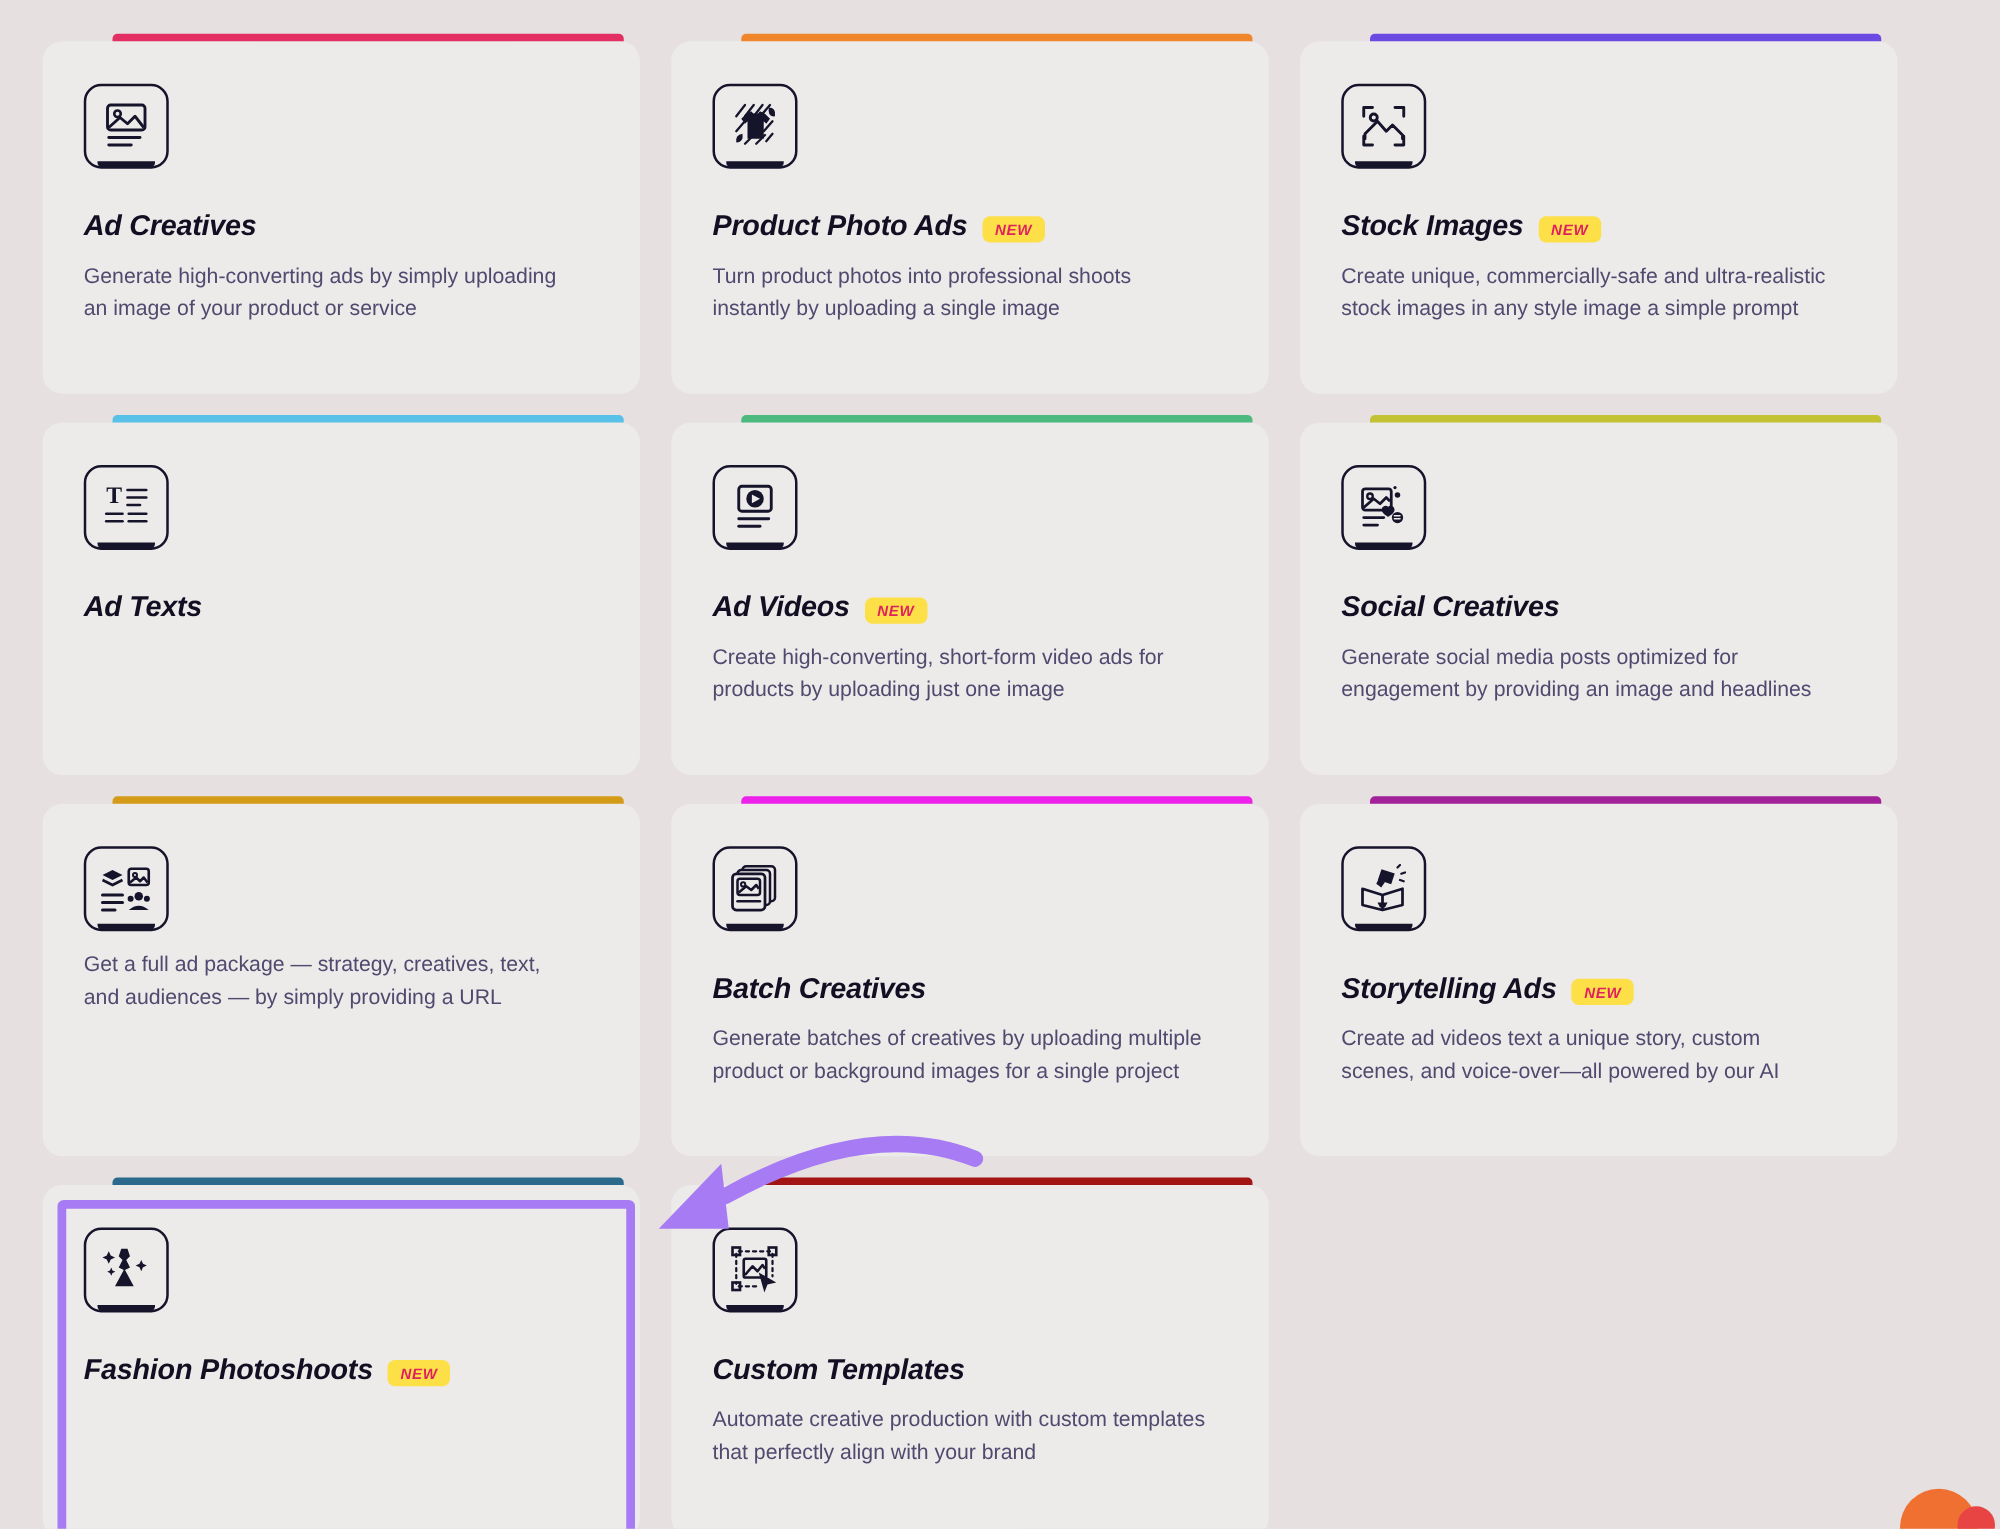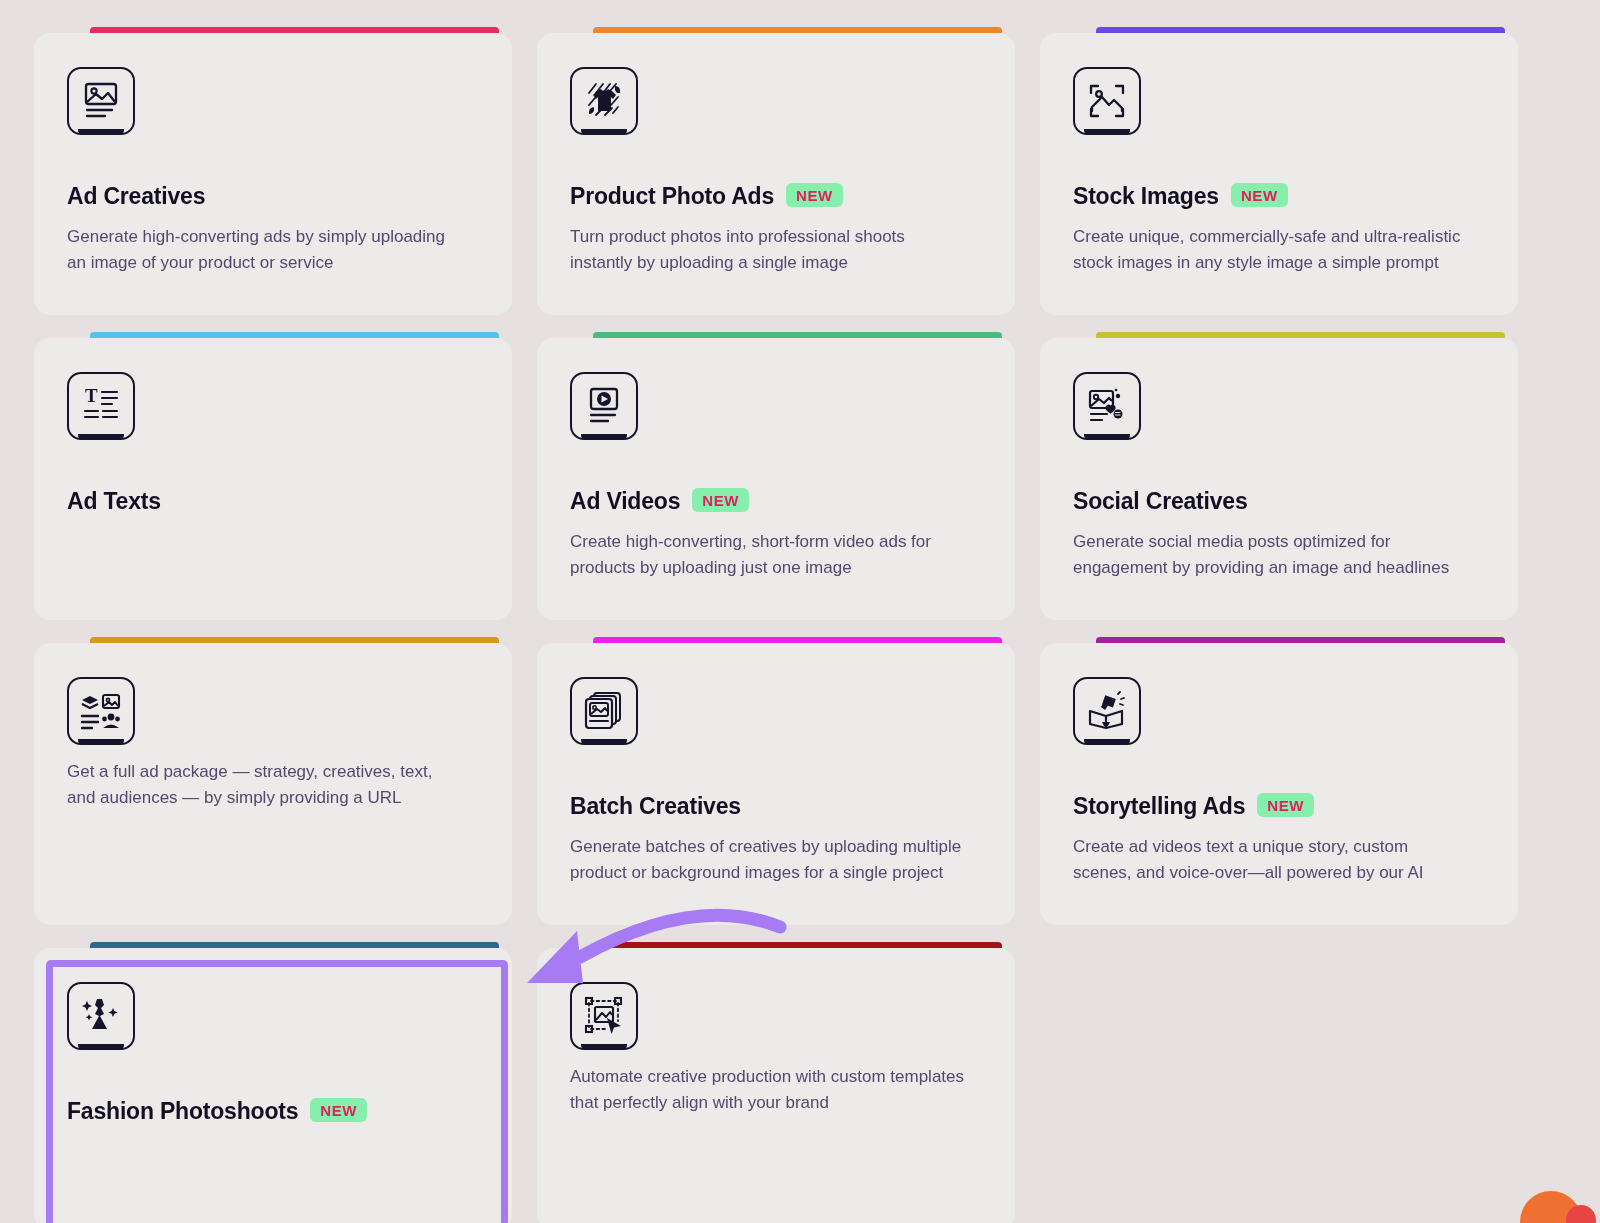--- a/index.html
+++ b/index.html
@@ -63,35 +63,36 @@
     right: 9px;
     bottom: -1px;
     height: 5px;
     background: #16142a;
     border-radius: 0 0 4px 4px;
   }
   .icon-box svg { display: block; }
 
   .title-row {
     display: flex;
-    align-items: flex-start;
+    align-items: flex-end;
     gap: 12px;
-    margin-top: 48px;
+    margin-top: 32px;
+    font-style: italic;
   }
   .card-title {
     font-size: 23px;
     font-weight: bold;
     color: #120f22;
     letter-spacing: -0.2px;
     white-space: nowrap;
   }
   .badge {
-    background: #86efac;
+    background: #fde047;
     color: #e0215f;
-    font-size: 15px;
+    font-size: 12px;
     font-weight: bold;
     letter-spacing: 0.6px;
     padding: 5px 10px 4px 10px;
     border-radius: 6px;
     line-height: 1;
   }
   .card-desc {
     margin-top: 14px;
     font-size: 17px;
     line-height: 1.52;
@@ -367,20 +368,23 @@
           <line x1="8" y1="34" x2="24" y2="34"></line>
         </g>
         <rect x="3" y="3" width="6" height="6" fill="none" stroke="#16142a" stroke-width="2.1"></rect>
         <rect x="32" y="3" width="6" height="6" fill="none" stroke="#16142a" stroke-width="2.1"></rect>
         <rect x="3" y="31" width="6" height="6" fill="none" stroke="#16142a" stroke-width="2.1"></rect>
         <rect x="12" y="12" width="18" height="15" rx="1.5" fill="none" stroke="#16142a" stroke-width="2.1"></rect>
         <path d="M13 25 L19 18 L23 22 L27 17 L29 20" fill="none" stroke="#16142a" stroke-width="2" stroke-linejoin="round"></path>
         <path d="M24 23 L38 31 L31 32.5 L28.5 39 Z" fill="#16142a"></path>
       </svg>
     </div>
+    <div class="title-row">
+      <span class="card-title">Custom Templates</span>
+    </div>
     <div class="card-desc">Automate creative production with custom templates that perfectly align with your brand</div>
   </div>
 
 </div>
 
 <svg class="arrow-anno" viewBox="0 0 300 100">
   <path d="M275 32 Q190 -2 75 62" fill="none" stroke="#a77bf3" stroke-width="13" stroke-linecap="round"></path>
   <path d="M22 88 L72 36 L78 88 Z" fill="#a77bf3"></path>
 </svg>
 

